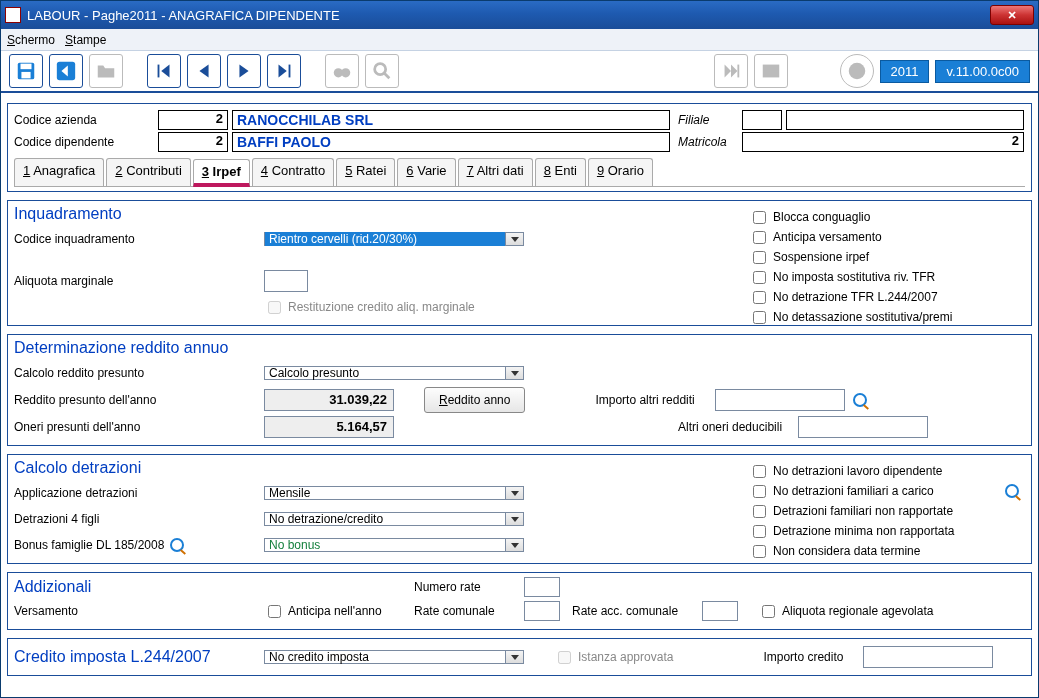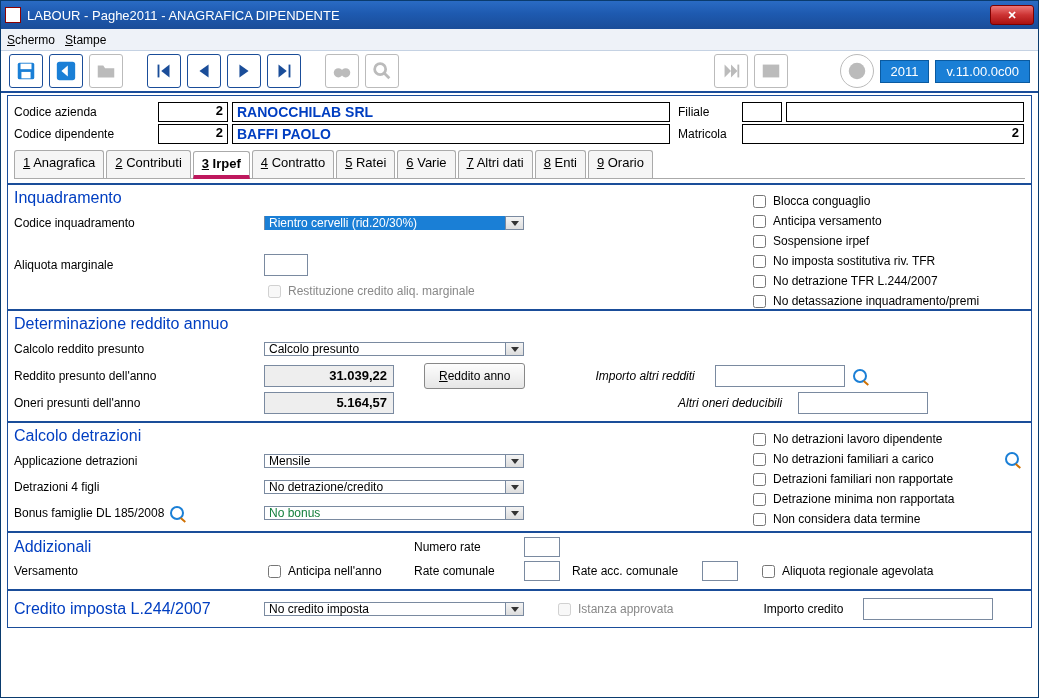--- a/index.html
+++ b/index.html
@@ -85,31 +85,31 @@
     padding: 3px 10px;
     border: 1px solid #0a5aa0;
     font-size: 13px;
   }
   .content {
     padding: 2px 6px 6px 6px;
   }
   .panel {
     border: 1px solid #1a4d99;
     padding: 4px 6px;
-    margin-top: 0;
+    margin-top: 8px;
     background: #fff;
   }
   .hdr-row {
     display: flex;
     align-items: center;
     gap: 4px;
     margin: 2px 0;
   }
   .label-col1 { width: 140px; }
-  .right-label { width: 60px; margin-left: 4px; }
+  .right-label { width: 60px; margin-left: 4px; font-style: italic; }
   .input-small {
     width: 70px;
     height: 20px;
     border: 1px solid #000;
     text-align: right;
     padding: 0 4px;
     font-weight: bold;
     font-size: 13px;
     background: #fff;
   }
@@ -156,21 +156,21 @@
     font-size: 16px;
     margin-bottom: 4px;
   }
   .form-row {
     display: flex;
     align-items: center;
     min-height: 24px;
     margin: 2px 0;
   }
   .form-row .lbl { width: 250px; }
-  .form-row .lbl-mid { width: 120px; font-style: italic; }
+  .form-row .lbl-mid { width: 120px; }
   .select-field {
     border: 1px solid #7a8aa0;
     height: 14px;
     display: flex;
     align-items: center;
     background: #fff;
     font-size: 12px;
   }
   .select-field .sel-text { flex: 1; padding: 0 4px; }
   .select-field .sel-arrow {
@@ -395,21 +395,21 @@
         <div class="chk">
             <input type="checkbox" style="">
             <span class="chk-label">No imposta sostitutiva riv. TFR</span>
           </div>
         <div class="chk">
             <input type="checkbox" style="">
             <span class="chk-label">No detrazione TFR L.244/2007</span>
           </div>
         <div class="chk">
             <input type="checkbox" style="">
-            <span class="chk-label">No detassazione inquadramento/premi</span>
+            <span class="chk-label">No detassazione sostitutiva/premi</span>
           </div>
       </div>
       <div class="form-row">
         <div class="lbl">Codice inquadramento</div>
         <div class="select-field highlighted w260">
           <div class="sel-text">Rientro cervelli (rid.20/30%)</div>
           <div class="sel-arrow"></div>
         </div>
       </div>
       <div class="form-row" style="margin-top:18px;">

